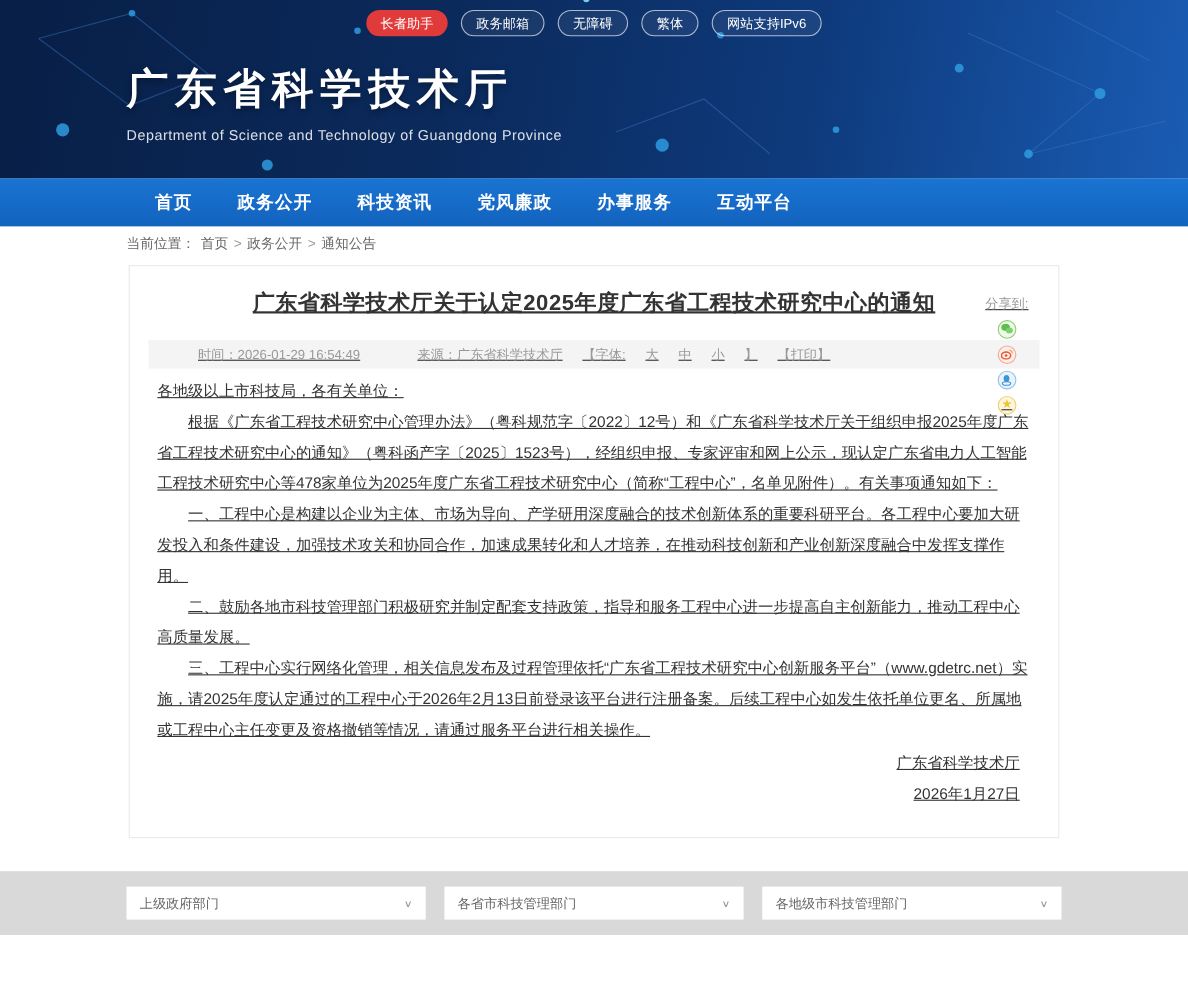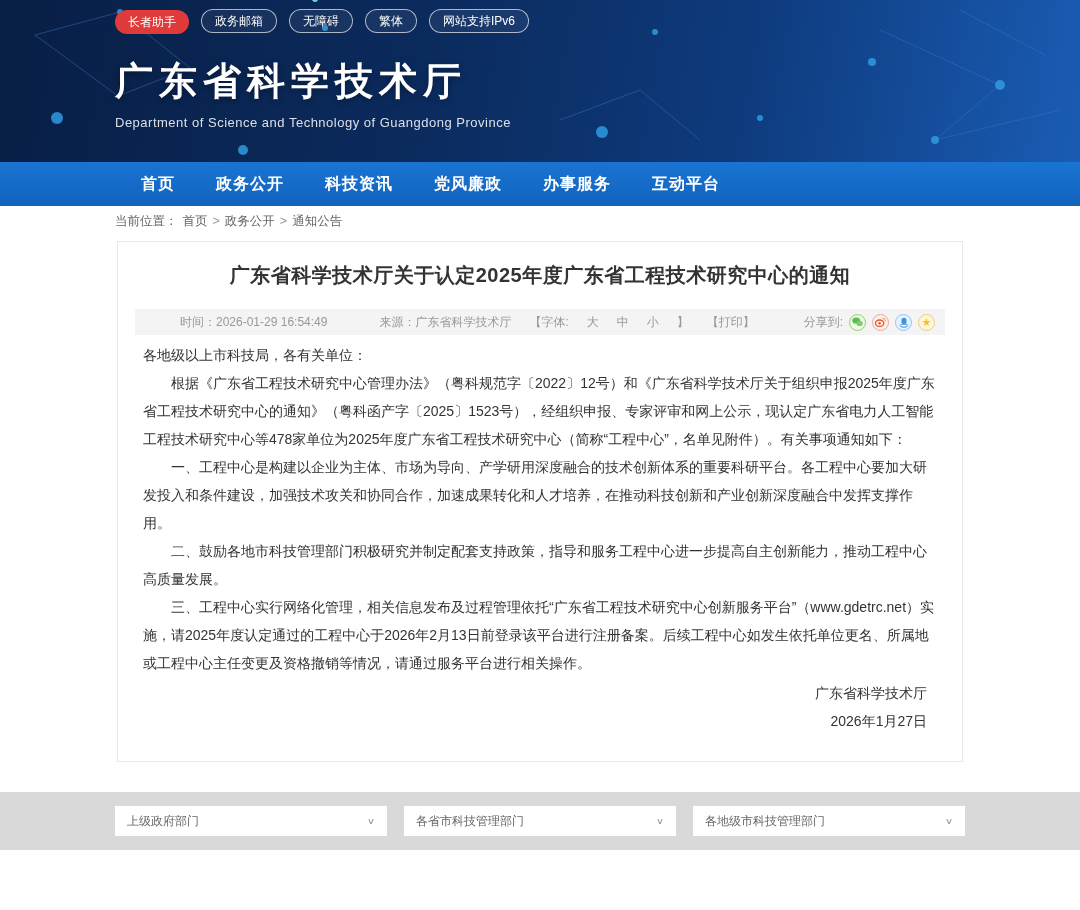--- a/index.html
+++ b/index.html
@@ -10,21 +10,21 @@
   }
   .container { width:850px; margin:0 auto; position:relative; }
 
   
   .banner {
     width:1080px; height:162px; position:relative; overflow:hidden;
     background:linear-gradient(100deg,#081f46 0%,#0b2a5c 38%,#0e3a7c 68%,#1a5cb4 100%);
   }
   .banner-deco { position:absolute; left:0; top:0; width:1080px; height:162px; pointer-events:none; }
   .topbar-row {
-    height:42px; display:flex; align-items:center; justify-content:flex-start; gap:12px;
+    height:42px; display:flex; align-items:center; justify-content:center; gap:12px;
   }
   .pill {
     font-size:12px; line-height:1; padding:5px 13px; border-radius:12px;
     color:#fff; cursor:pointer; white-space:nowrap;
   }
   .pill.red { background:#e03a3a; }
   .pill.ghost { border:1px solid rgba(255,255,255,.65); background:rgba(255,255,255,.06); }
   .notif-dot { width:6px; height:6px; border-radius:50%; background:#6fd0f2; position:absolute; left:197px; top:-16px; }
   .elder-wrap { position:relative; }
   .site-title {
@@ -59,30 +59,31 @@
   .breadcrumb-bar { background:#fff; height:30px; }
   .breadcrumb { display:flex; align-items:center; height:30px; font-size:12.5px; color:#666; gap:5px; }
   .crumb { color:#666; cursor:pointer; }
   .crumb-sep { color:#999; }
 
   
   .main-wrap { background:#fff; padding-bottom:30px; }
   .article-card {
     width:846px; margin:5px auto 0; border:1px solid #e9e9e9; background:#fff;
     padding:20px 17px 26px;
+    text-decoration:underline;
   }
   .article-title { text-align:center; font-size:20px; font-weight:bold; color:#333; letter-spacing:.5px; }
   .meta-bar {
     margin-top:20px; background:#f4f4f4; height:26px; display:flex; align-items:center;
     font-size:12px; color:#999; padding:0 10px; justify-content:space-between;
   }
   .meta-left { display:flex; gap:18px; align-items:center; white-space:nowrap;padding-left:35px; }
   .meta-left .gap { width:16px; }
   .meta-btn { cursor:pointer; color:#999; }
-  .meta-right { display:flex; align-items:center; gap:6px; }
+  .meta-right { display:flex; align-items:center; gap:6px;flex-direction:column; }
   .share-icon {
     width:17px; height:17px; border-radius:50%; display:inline-flex; align-items:center;
     justify-content:center; cursor:pointer; font-size:10px; line-height:1;
   }
   .si-wechat { background:#eef9e8; border:1px solid #8fce74; }
   .si-weibo  { background:#feeeea; border:1px solid #f3a793; }
   .si-qq     { background:#e8f3fd; border:1px solid #93c3ec; }
   .si-star   { background:#fdf6dc; border:1px solid #eed171; color:#f2c231; font-size:11px; }
 
   .doc-number { text-align:right; font-size:14px; color:#333; margin:18px 10px 4px 0; }

